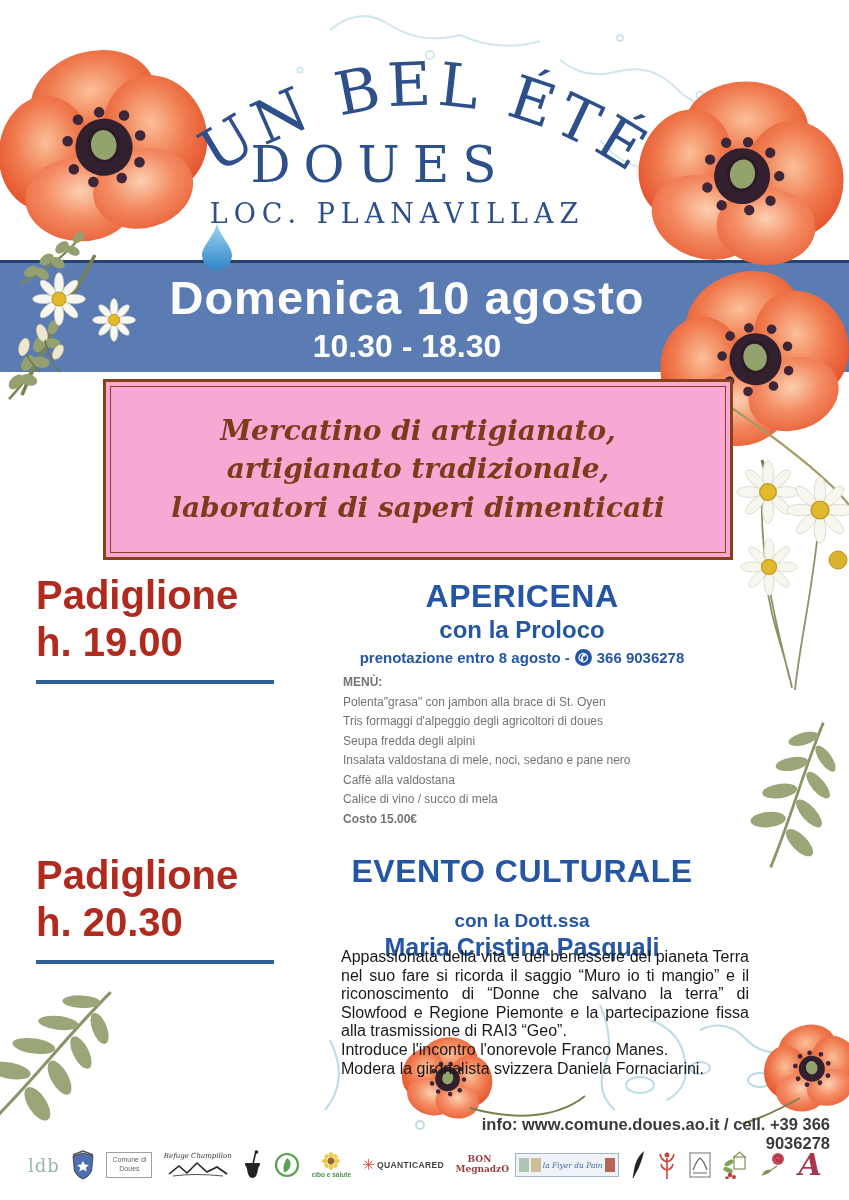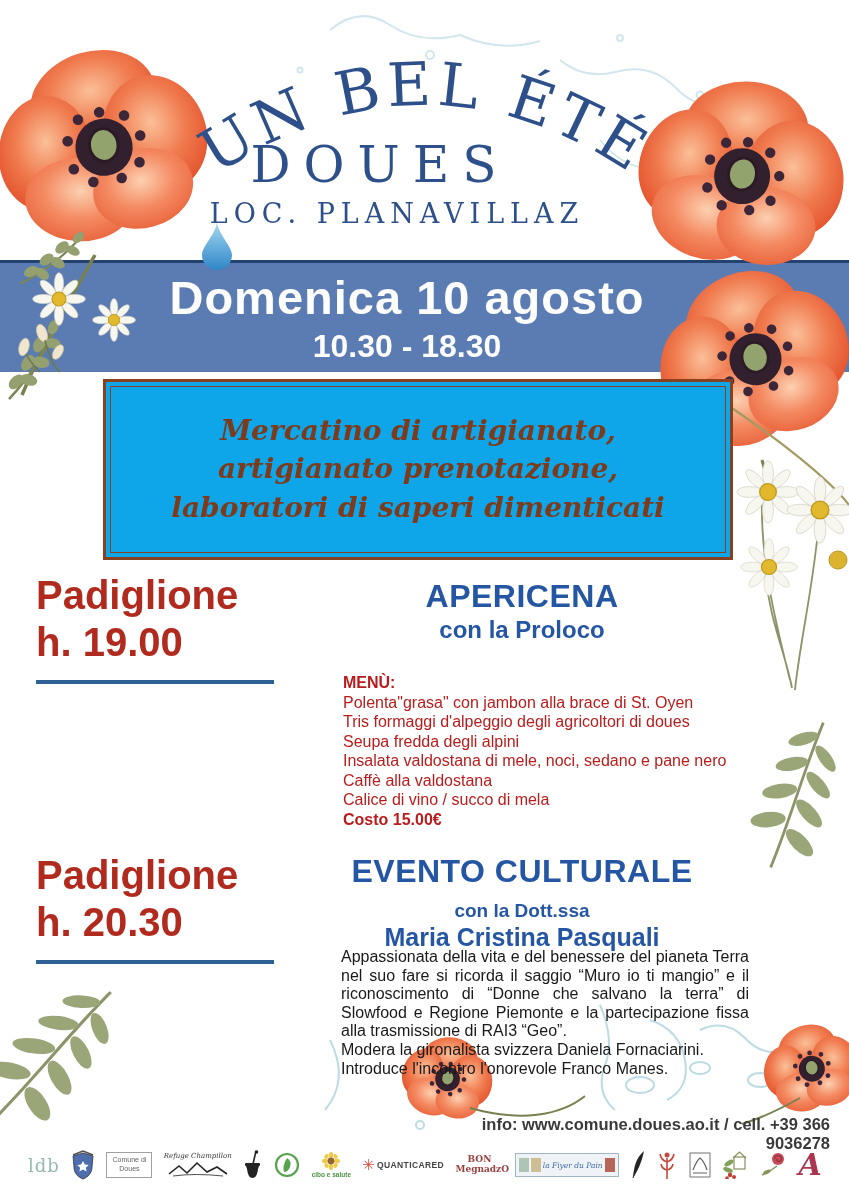--- a/index.html
+++ b/index.html
@@ -13,40 +13,40 @@
   .title-loc{position:absolute;left:-8px;top:198px;width:810px;text-align:center;z-index:2;
     font-family:"DejaVu Serif",serif;font-size:27px;color:#2d4f8a;letter-spacing:6px;}
   
   .banner{position:absolute;left:0;top:260px;width:849px;height:112px;background:#5b7cb3;
     border-top:3px solid #24426f;z-index:0;display:flex;flex-direction:column;align-items:center;
     justify-content:center;color:#fdfdfd;padding-right:35px;box-sizing:border-box;}
   .banner-day{font-size:47px;font-weight:bold;letter-spacing:1px;}
   .banner-time{font-size:32px;font-weight:bold;margin-top:3px;}
   
   .hbox{position:absolute;left:103px;top:379px;width:630px;height:181px;box-sizing:border-box;
-    background:#0ea5e9;border:3px solid #87411f;outline:1px solid #87411f;outline-offset:-8px;
+    background:#f9a8d4;border:3px solid #87411f;outline:1px solid #87411f;outline-offset:-8px;
     z-index:2;display:flex;flex-direction:column;justify-content:center;align-items:center;
     font-family:"DejaVu Serif",serif;font-style:italic;font-weight:bold;font-size:28px;
     color:#7d3b1b;line-height:1.36;text-align:center;}
   
   .pav{position:absolute;left:36px;z-index:3;color:#b02a1e;font-weight:bold;font-size:40px;line-height:1.18;}
   .pav .rule{width:238px;height:4px;background:#2e6096;margin-top:14px;}
   .pav1{top:572px;} .pav2{top:852px;}
   
   .col{position:absolute;left:322px;width:400px;z-index:3;text-align:center;color:#2456a3;}
   .col-aper{top:578px;} .col-evento{top:853px;}
   .sec-title{font-size:32px;font-weight:bold;letter-spacing:.5px;}
   .sec-sub{font-size:24px;font-weight:bold;margin-top:1px;}
-  .sec-sub-sm{font-size:19px;font-weight:bold;margin-top:10px;}
+  .sec-sub-sm{font-size:19px;font-weight:bold;margin-top:20px;}
   .sec-speaker{font-size:25px;font-weight:bold;margin-top:1px;}
   .booking{font-size:15px;font-weight:bold;margin-top:5px;display:flex;justify-content:center;
     align-items:center;gap:5px;}
   .phone-ico{display:inline-flex;width:17px;height:17px;border-radius:50%;background:#2456a3;
     color:#fff;font-size:12px;align-items:center;justify-content:center;line-height:1;}
-  .menu{position:absolute;left:343px;top:673px;width:412px;z-index:3;font-size:16px;color:#b91c1c;}
+  .menu{position:absolute;left:343px;top:673px;width:412px;z-index:3;font-size:12px;color:#737373;}
   .menu p{margin:0;line-height:19.5px;}
   .bold{font-weight:bold;}
   .desc{position:absolute;left:341px;top:948px;width:408px;z-index:3;font-size:16px;color:#191919;}
   .desc p{margin:0;line-height:18.6px;}
   .desc .just{text-align:justify;}
   
   .info-bar{position:absolute;left:420px;top:1115px;width:410px;text-align:right;z-index:3;
     font-weight:bold;font-size:16.5px;color:#3a3a3a;}
   .logos{position:absolute;left:28px;top:1140px;width:794px;height:50px;display:flex;
     align-items:center;justify-content:space-between;z-index:3;}
@@ -219,38 +219,43 @@
     <path id="arcp" d="M 100 152 Q 345 -42 590 152" fill="none"></path>
     <text font-family="DejaVu Serif, serif" font-size="60" fill="#2d4f8a" letter-spacing="5">
       <textPath href="#arcp" startOffset="50%" text-anchor="middle">UN BEL ÉTÉ</textPath>
     </text>
   </svg>
   <div class="title-doues">DOUES</div>
   <div class="title-loc">LOC. PLANAVILLAZ</div>
 
   <div class="hbox">
     <span>Mercatino di artigianato,</span>
-    <span>artigianato prenotazione,</span>
+    <span>artigianato tradizionale,</span>
     <span>laboratori di saperi dimenticati</span>
   </div>
 
   <div class="pav pav1">
     <div>Padiglione</div>
     <div>h. 19.00</div>
     <div class="rule"></div>
   </div>
   <div class="pav pav2">
     <div>Padiglione</div>
     <div>h. 20.30</div>
     <div class="rule"></div>
   </div>
 
   <div class="col col-aper">
     <div class="sec-title">APERICENA</div>
     <div class="sec-sub">con la Proloco</div>
+    <div class="booking">
+      <span>prenotazione entro 8 agosto -</span>
+      <span class="phone-ico">✆</span>
+      <span>366 9036278</span>
+    </div>
   </div>
 
   <div class="menu">
     <p class="bold">MENÙ:</p>
     <p>Polenta"grasa" con jambon alla brace di St. Oyen</p>
     <p>Tris formaggi d'alpeggio degli agricoltori di doues</p>
     <p>Seupa fredda degli alpini</p>
     <p>Insalata valdostana di mele, noci, sedano e pane nero</p>
     <p>Caffè alla valdostana</p>
     <p>Calice di vino / succo di mela</p>
@@ -258,22 +263,22 @@
   </div>
 
   <div class="col col-evento">
     <div class="sec-title">EVENTO CULTURALE</div>
     <div class="sec-sub-sm">con la Dott.ssa</div>
     <div class="sec-speaker">Maria Cristina Pasquali</div>
   </div>
 
   <div class="desc">
     <p class="just">Appassionata della vita e del benessere del pianeta Terra nel suo fare si ricorda il saggio “Muro io ti mangio” e il riconoscimento di “Donne che salvano la terra” di Slowfood e Regione Piemonte e la partecipazione fissa alla trasmissione di RAI3 “Geo”.</p>
+    <p>Introduce l'incontro l'onorevole Franco Manes.</p>
     <p>Modera la gironalista svizzera Daniela Fornaciarini.</p>
-    <p>Introduce l'incontro l'onorevole Franco Manes.</p>
   </div>
 
   <div class="info-bar">info: www.comune.doues.ao.it / cell. +39 366 9036278</div>
 
   <div class="logos">
     <span class="logo ldb">ldb</span>
     <svg class="logo" width="24" height="30" viewBox="0 0 24 30">
       <path d="M12,1 L2,5 M12,1 L22,5" stroke="#444" stroke-width="1.5"></path>
       <path d="M12,3 L22,6 L21,17 C21,23 17,27 12,29 C7,27 3,23 3,17 L2,6 Z" fill="#3f62a8" stroke="#222" stroke-width="0.8"></path>
       <path d="M12,11 l1.8,3.6 4,.4 -3,2.7 .9,3.9 -3.7,-2 -3.7,2 .9,-3.9 -3,-2.7 4,-.4 Z" fill="#fff"></path>

